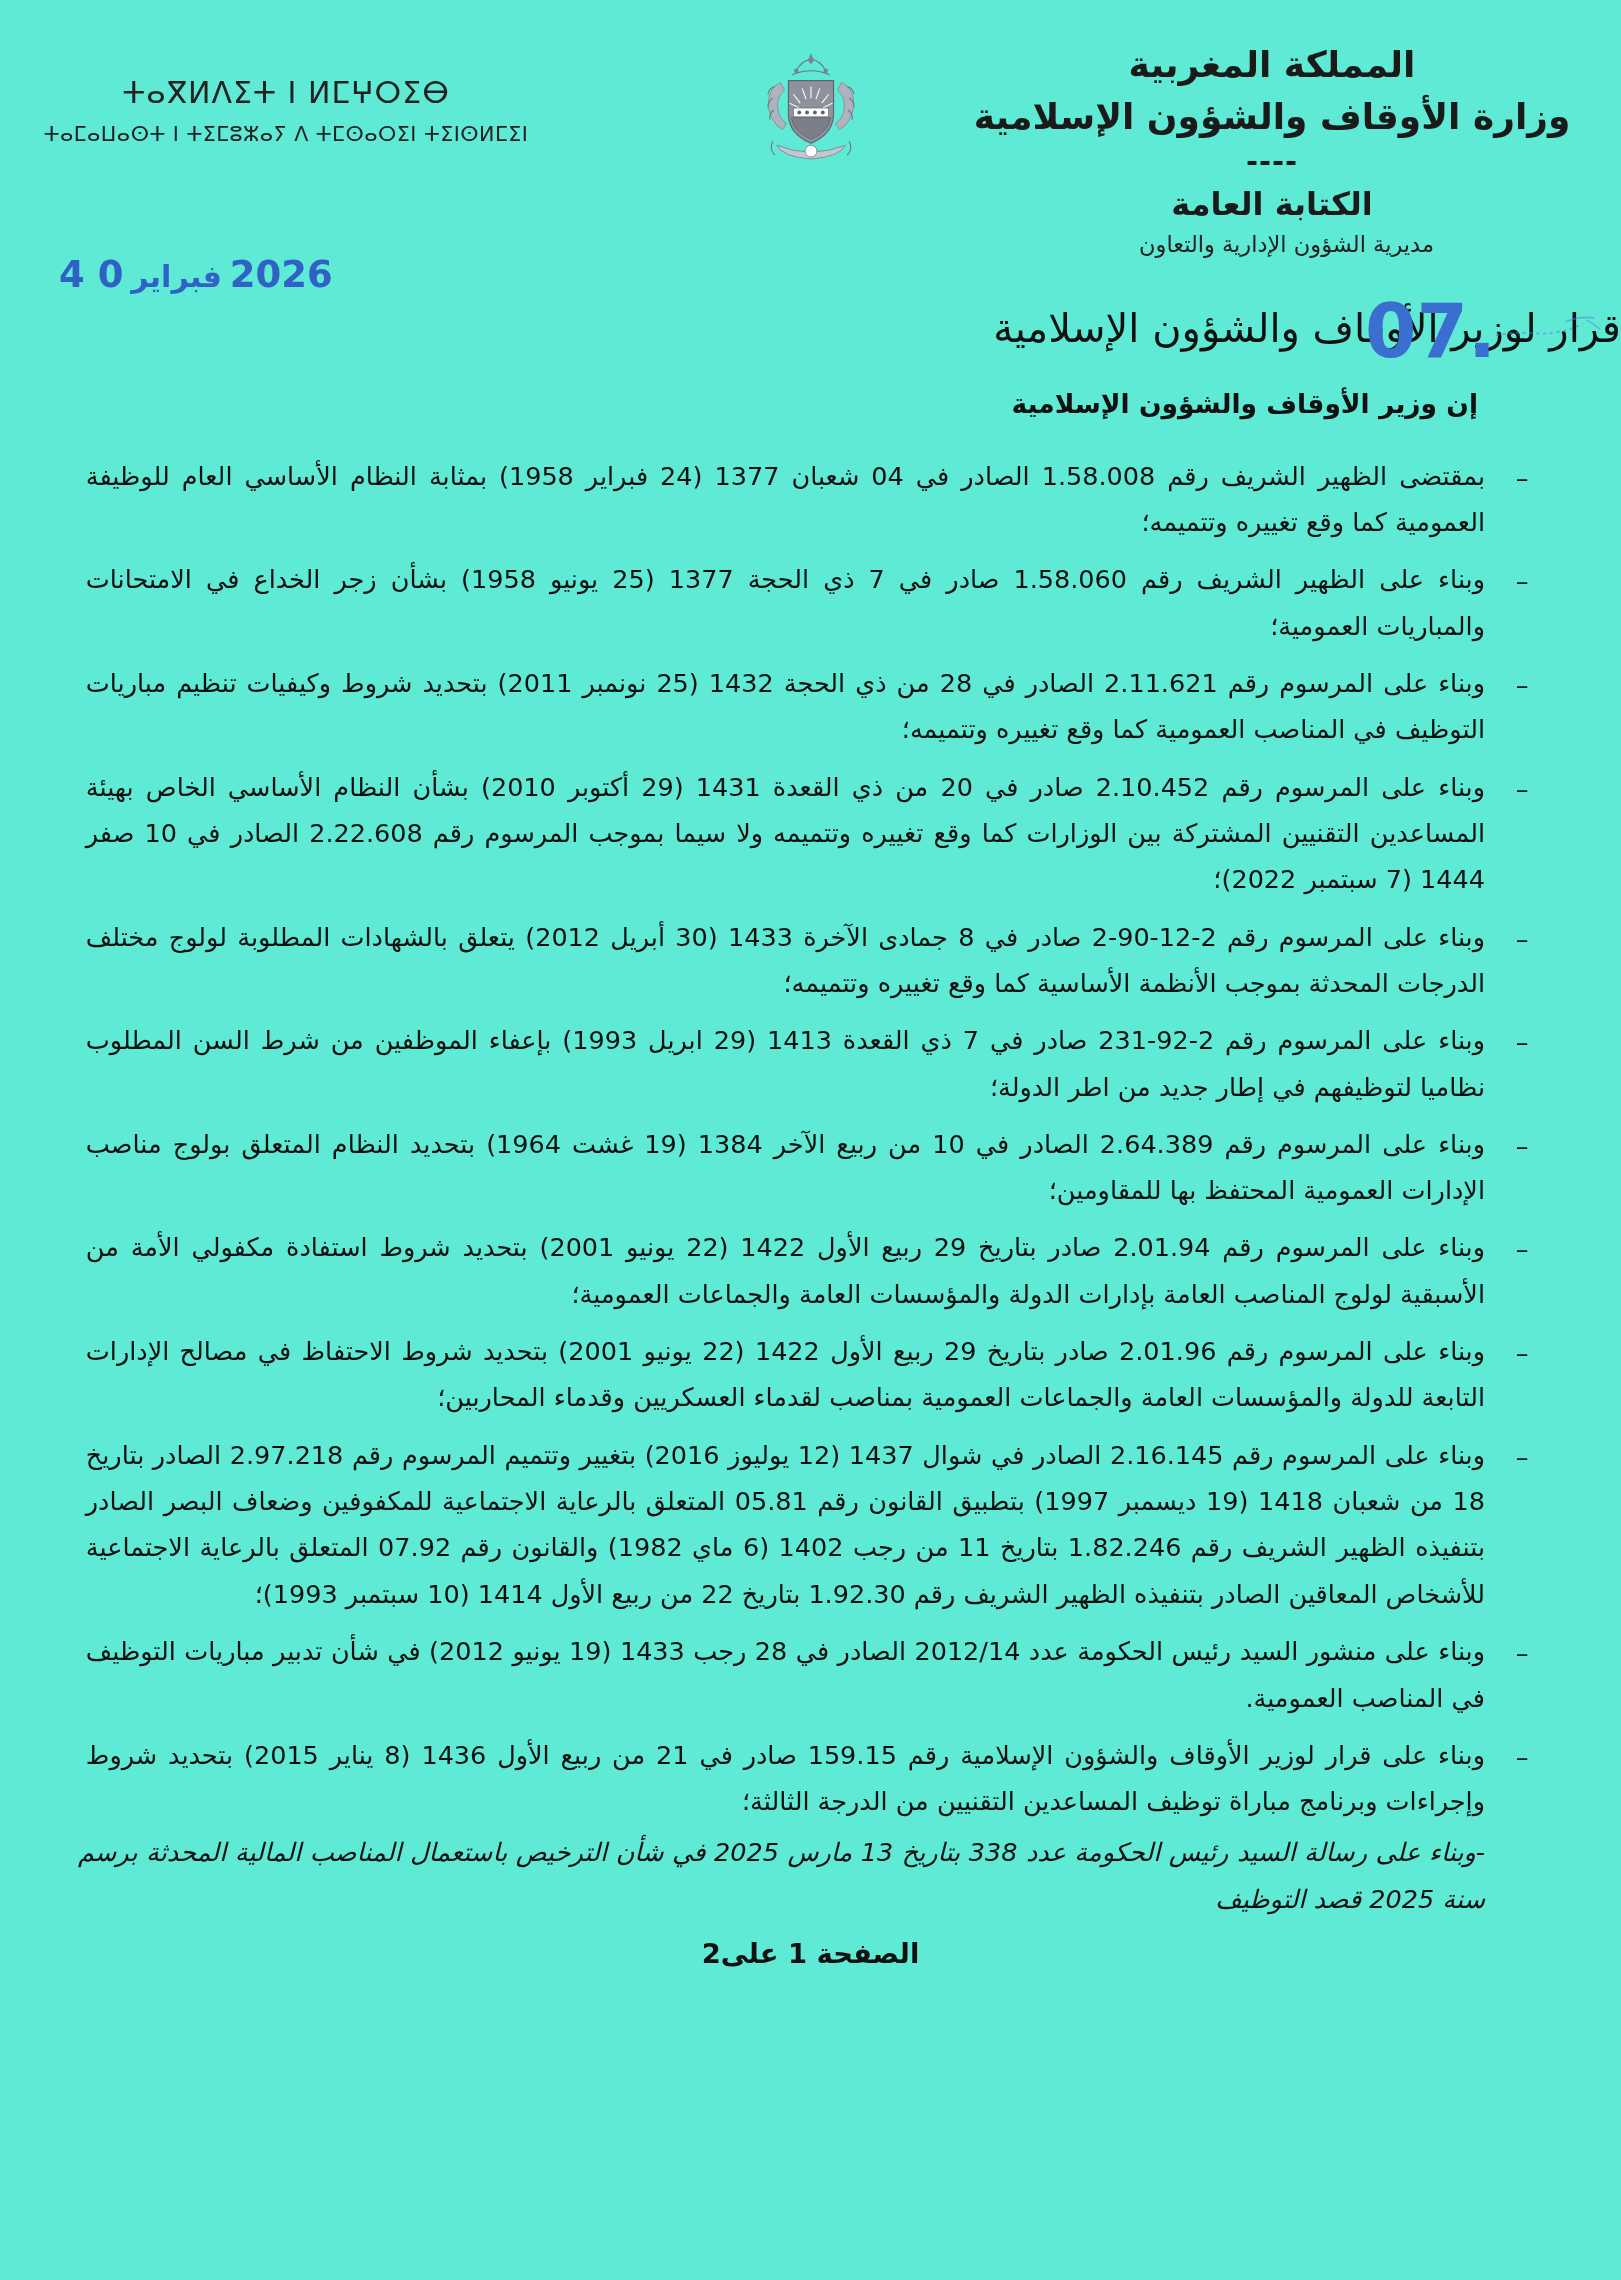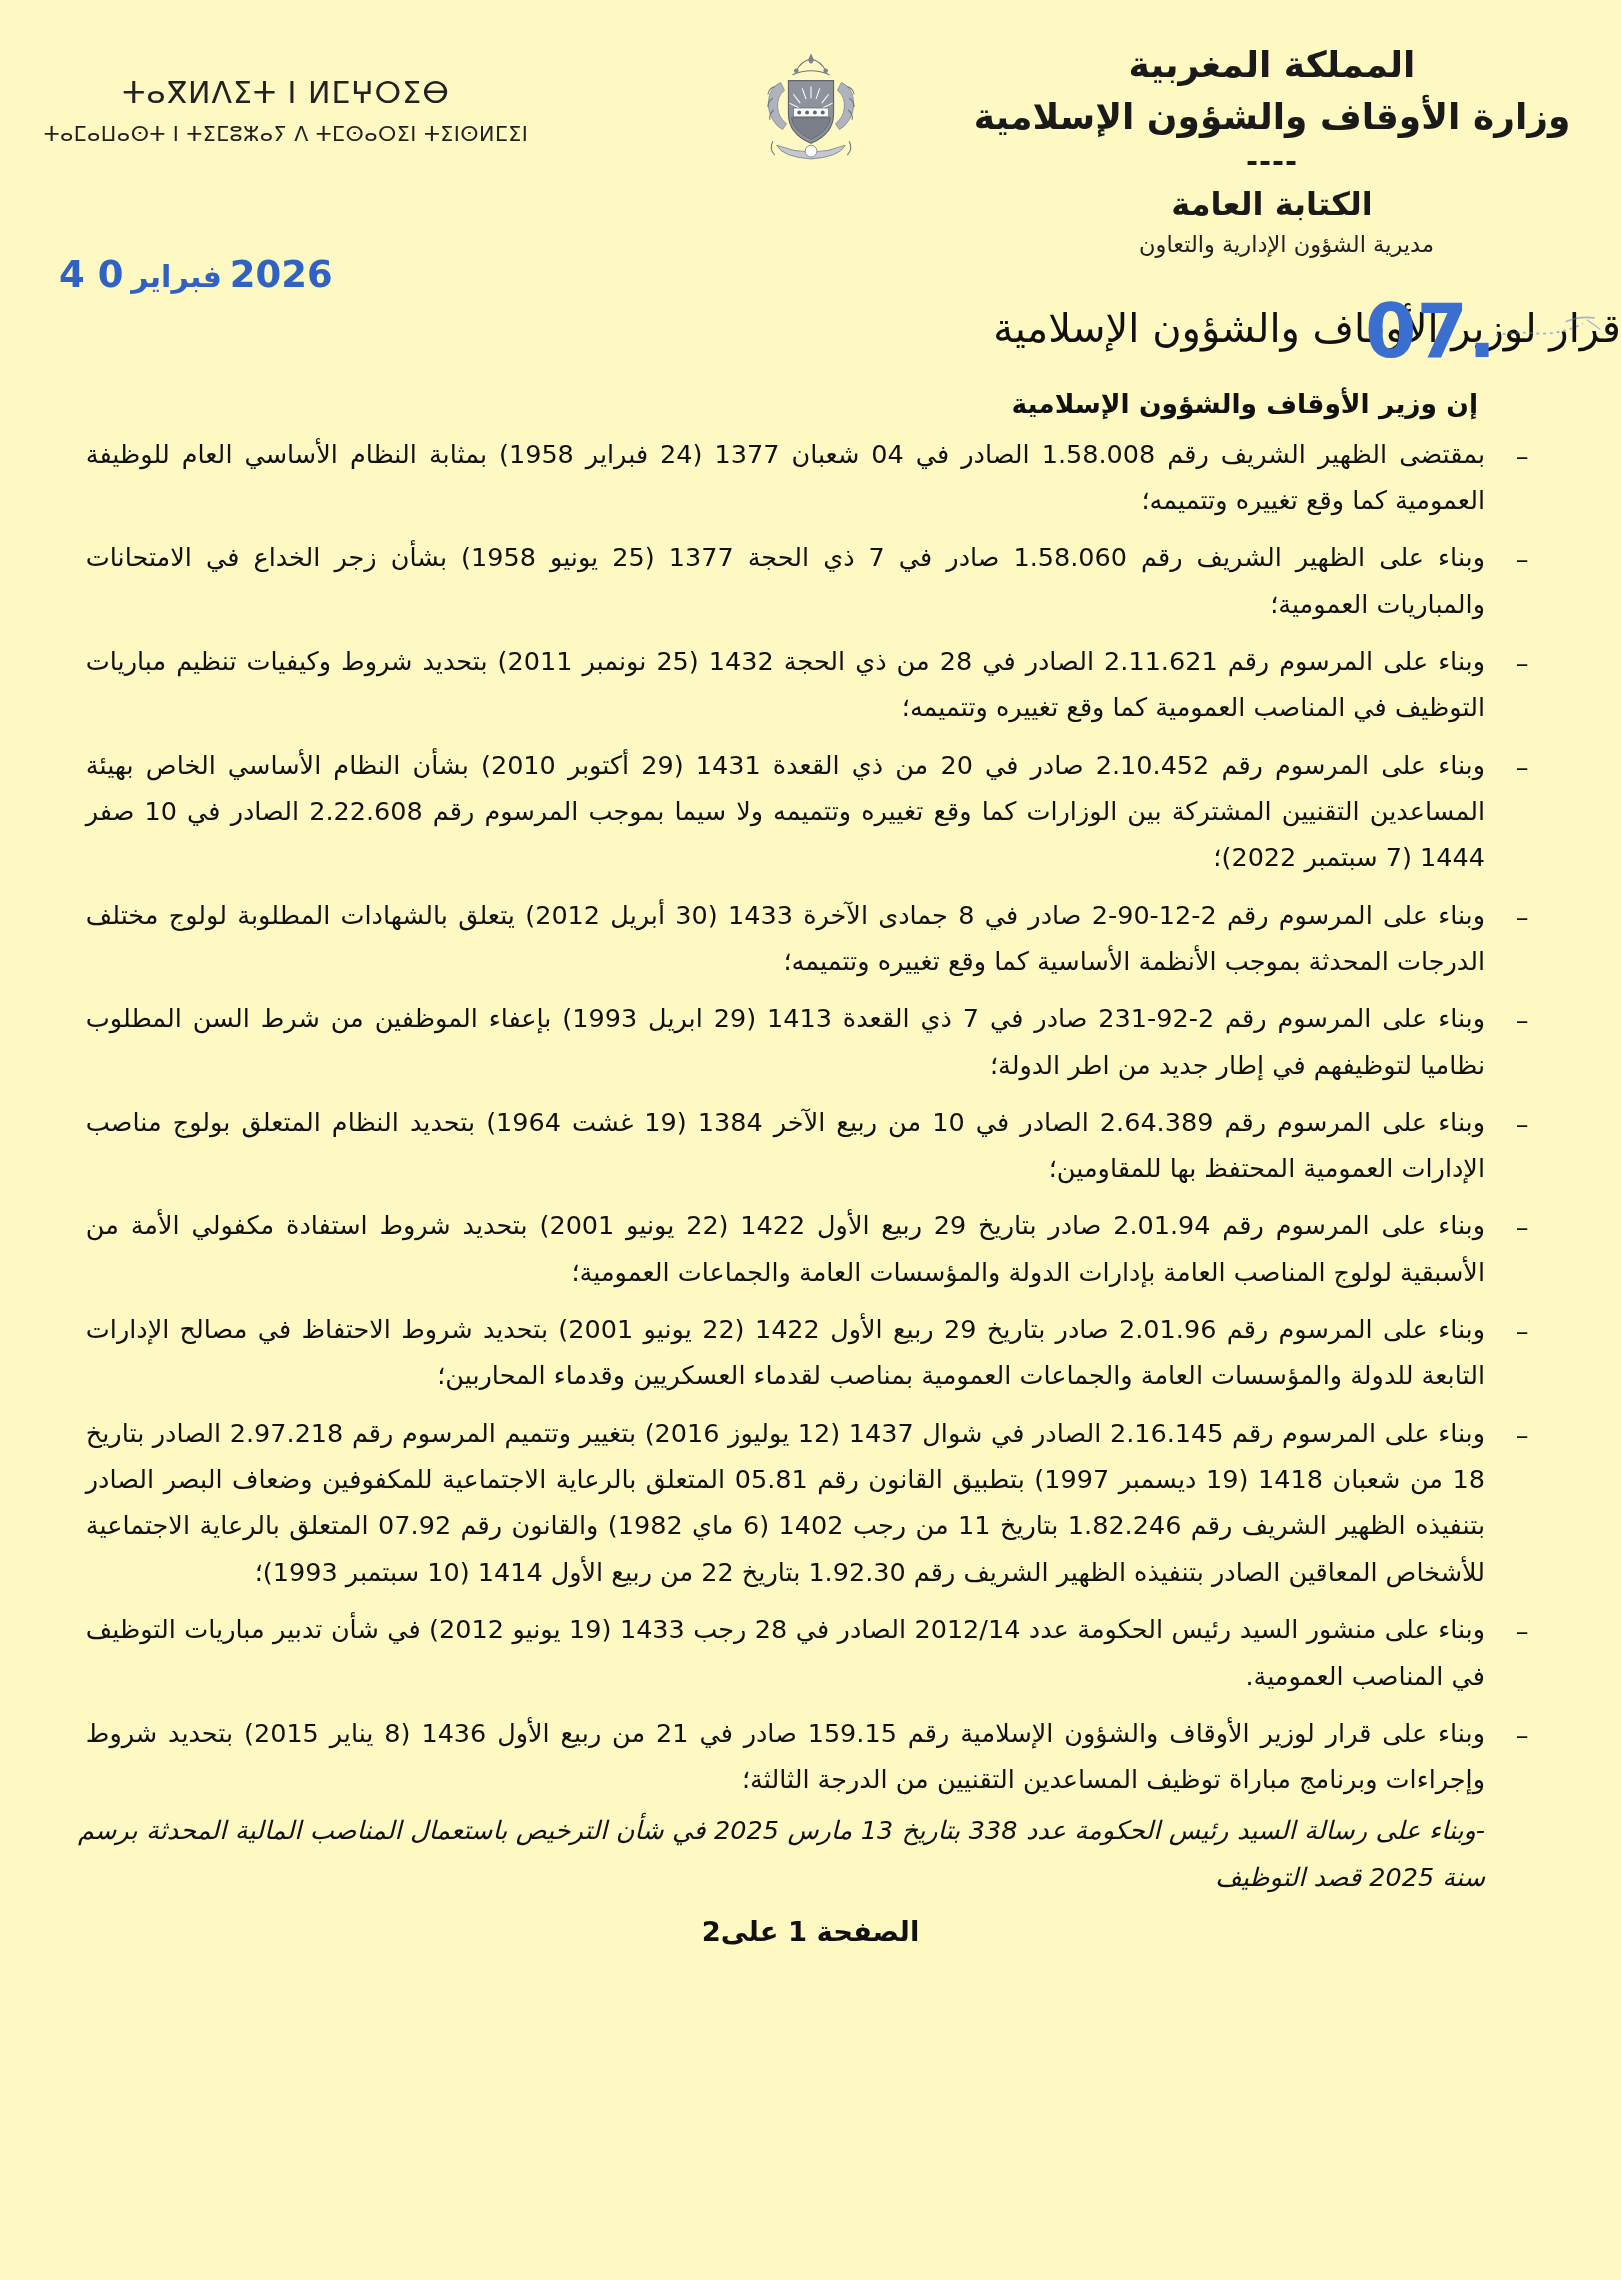--- a/index.html
+++ b/index.html
@@ -8,21 +8,21 @@
   html, body {
     background: #8a8a8a;
     font-family: "DejaVu Sans", "Liberation Sans", sans-serif;
   }
 
   .page {
     position: relative;
     width: 1621px;
     height: 2281px;
     margin: 0 auto;
-    background: #fef9c3;
+    background: #5eead4;
     overflow: hidden;
     color: #1a1a1a;
   }
 
   
   .header {
     position: relative;
     height: 294px;
     padding: 37px 0 0 0;
   }
@@ -174,21 +174,21 @@
     padding: 0 65px 0 78px;
     margin-top: 25.5px;
   }
 
   .intro-line {
     font-size: 26.5px;
     font-weight: bold;
     line-height: 1.6;
     padding-right: 78px;
     color: #111;
-    margin-bottom: 5px;
+    margin-bottom: 27px;
   }
 
   ul.clauses {
     list-style: none;
     margin: 0;
     padding: 0;
   }
   ul.clauses li {
     position: relative;
     font-size: 25.5px;

